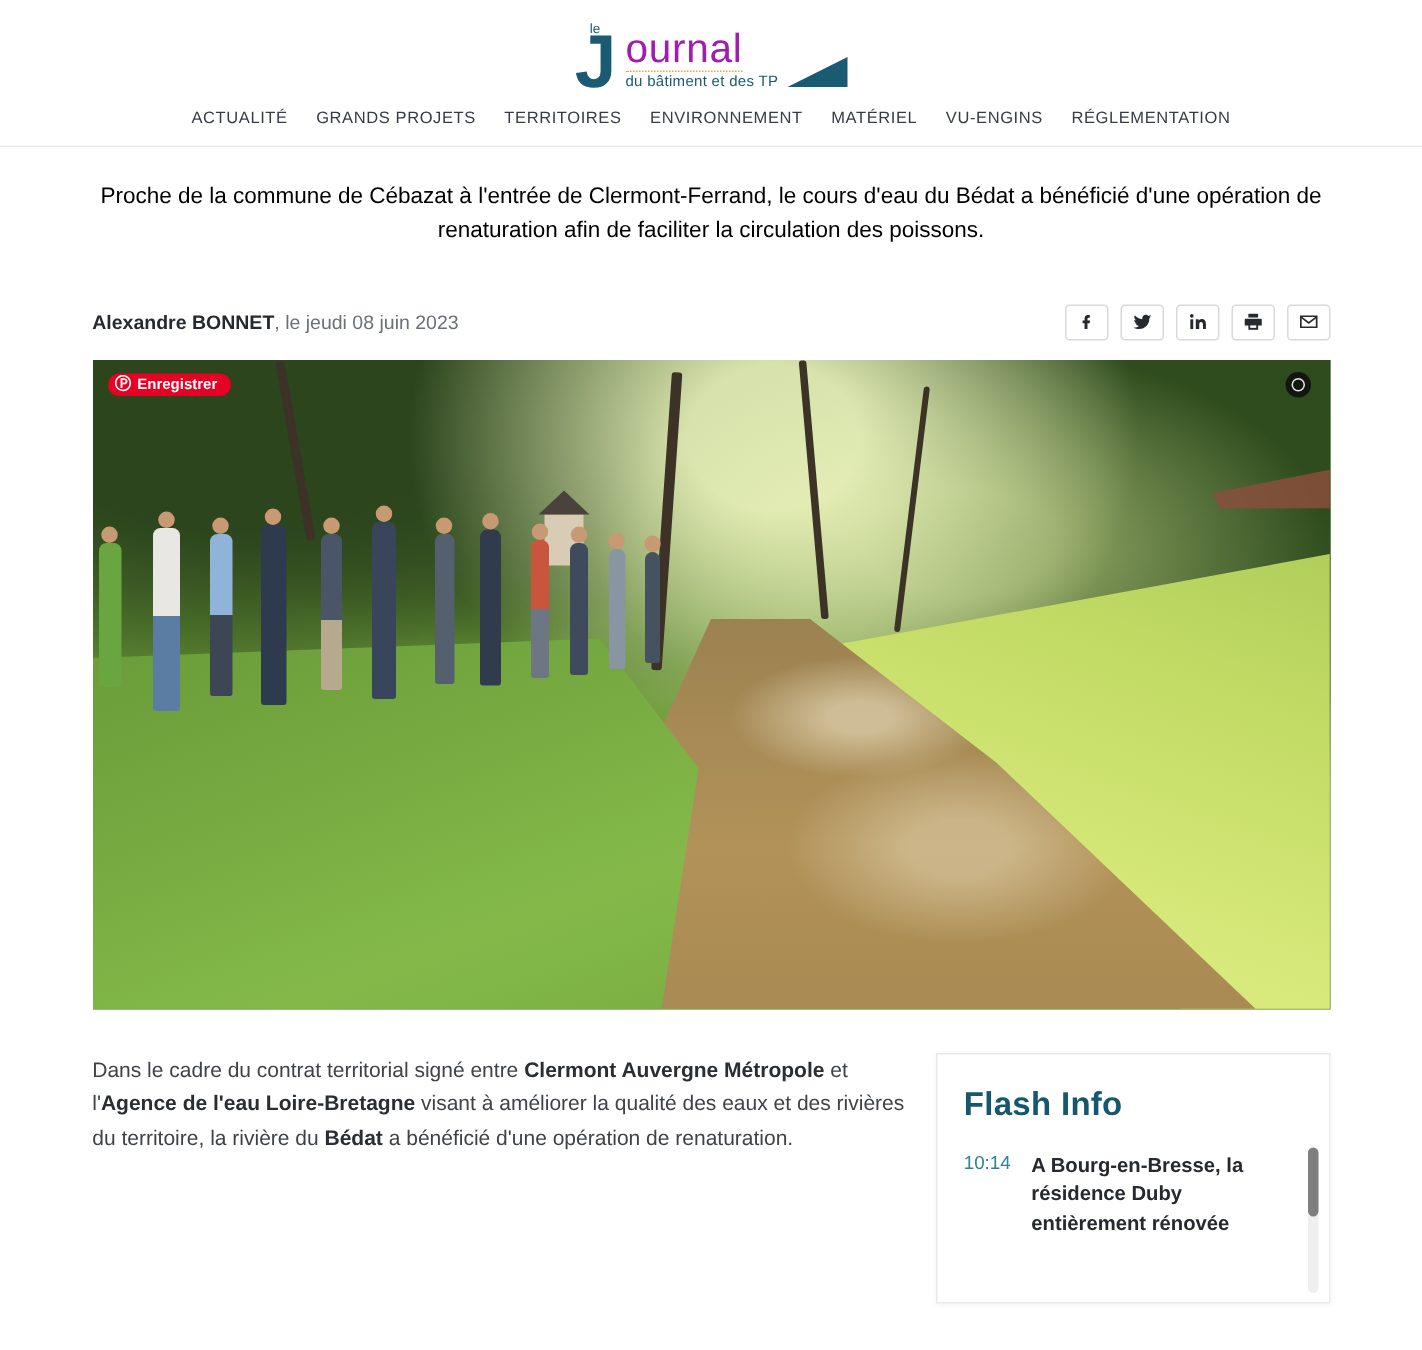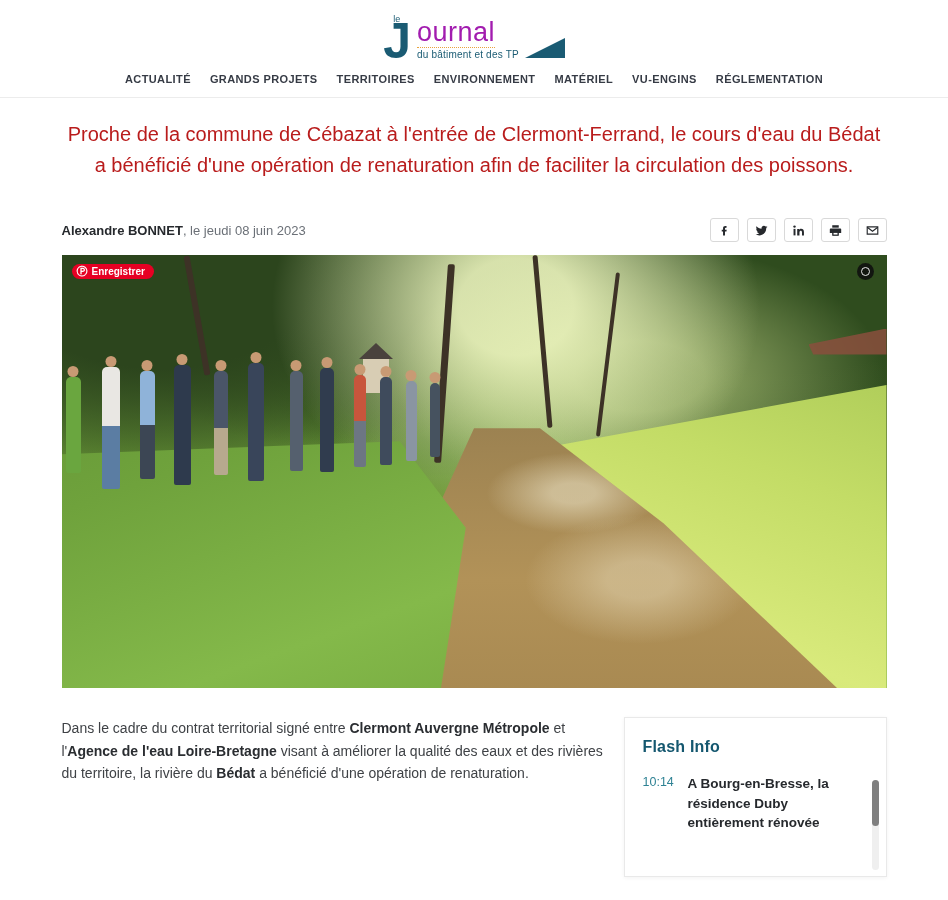--- a/index.html
+++ b/index.html
@@ -10,28 +10,28 @@
   .site-header { padding-top:10px; border-bottom:1px solid #ececec; background:#fff; }
   .logo-wrap { display:flex; justify-content:center; align-items:flex-end; gap:6px; height:52px; }
   .logo-j { font-size:50px; font-weight:700; color:#1a5b73; line-height:0.85; position:relative;margin-top:41px; }
   .logo-le { position:absolute; top:-4px; left:10px; font-size:9px; font-weight:400; color:#1a5b73; }
   .logo-mid { display:flex; flex-direction:column; align-items:flex-start; padding-bottom:2px; }
   .logo-word { font-size:27px; color:#a21caf; font-weight:400; letter-spacing:0.5px; line-height:1;
     border-bottom:1px dotted #e8a33d; padding-bottom:1px; }
   .logo-tagline { font-size:10px; color:#1a5b73; letter-spacing:0.2px; margin-top:1px; }
   .logo-triangle { width:0; height:0; border-bottom:20px solid #1a5b73; border-left:40px solid transparent; margin-bottom:4px; }
   .main-nav { display:flex; justify-content:center; gap:19px; padding:11px 0 12px; }
-  .main-nav a { font-size:11px; letter-spacing:0.4px; color:#363b45; text-decoration:none; font-weight:700; }
+  .main-nav a { font-size:11px; letter-spacing:0.4px; color:#363b45; text-decoration:none; font-weight:400; }
 
   
   .container { width:825px; margin:0 auto; }
   .article-title { margin-top:16px; text-align:center; font-size:30px; font-weight:700;
     color:#17191c; line-height:1.3; letter-spacing:0.2px; }
   .article-title span { display:block; max-width:780px; margin:0 auto; }
-  .article-subtitle { margin:21px auto 0; text-align:center; font-size:20px; color:#b91c1c;
+  .article-subtitle { margin:21px auto 0; text-align:center; font-size:15px; color:#000000;
     line-height:1.55; max-width:825px; }
   .meta-row { margin-top:37px; display:flex; justify-content:space-between; align-items:center; }
   .byline { font-size:13px; color:#6b7077; }
   .byline strong { color:#26292d; font-weight:700; }
   .share-row { display:flex; gap:8px; }
   .share-btn { width:29px; height:24px; border:1px solid #d9d9d9; border-radius:3px; background:#fff;
     display:flex; align-items:center; justify-content:center; cursor:pointer; color:#26292d; }
   .share-btn svg { width:13px; height:13px; fill:#26292d; }
 
   
@@ -76,21 +76,21 @@
   .photo-caption { margin-top:11px; font-size:11.5px; font-style:italic; color:#8e9399; }
 
   
   .content-row { display:flex; margin-top:29px; gap:17px; align-items:flex-start; }
   .body-col { width:545px; }
   .body-col p { font-size:14px; line-height:1.62; color:#3f4246; margin-bottom:1px; }
   .body-col strong { color:#2a2d31; font-weight:700; }
 
   .flash-panel { width:263px; border:1px solid #e9e9e9; background:#fff; padding:17px 18px 30px;
     box-shadow:0 1px 4px rgba(0,0,0,0.05); position:relative; }
-  .flash-title { font-size:16px; font-weight:700; color:#14576f; letter-spacing:0.2px; margin:3px 0 18px; }
+  .flash-title { font-size:22px; font-weight:700; color:#14576f; letter-spacing:0.2px; margin:3px 0 18px; }
   .flash-item { display:flex; gap:11px; margin-bottom:13px; padding-right:14px; }
   .flash-time { flex:0 0 34px; font-size:12.5px; color:#2e8294; padding-top:1px; }
   .flash-text { font-size:13.5px; line-height:1.45; color:#3f4246; }
   .flash-item.is-bold .flash-text { font-weight:700; color:#26292d; }
   .flash-scroll-track { position:absolute; right:7px; top:62px; bottom:6px; width:7px;
     background:#efefef; border-radius:4px; }
   .flash-scroll-thumb { position:absolute; right:7px; top:62px; width:7px; height:46px;
     background:#7f7f7f; border-radius:4px; cursor:grab; }
 </style>
 </head>

